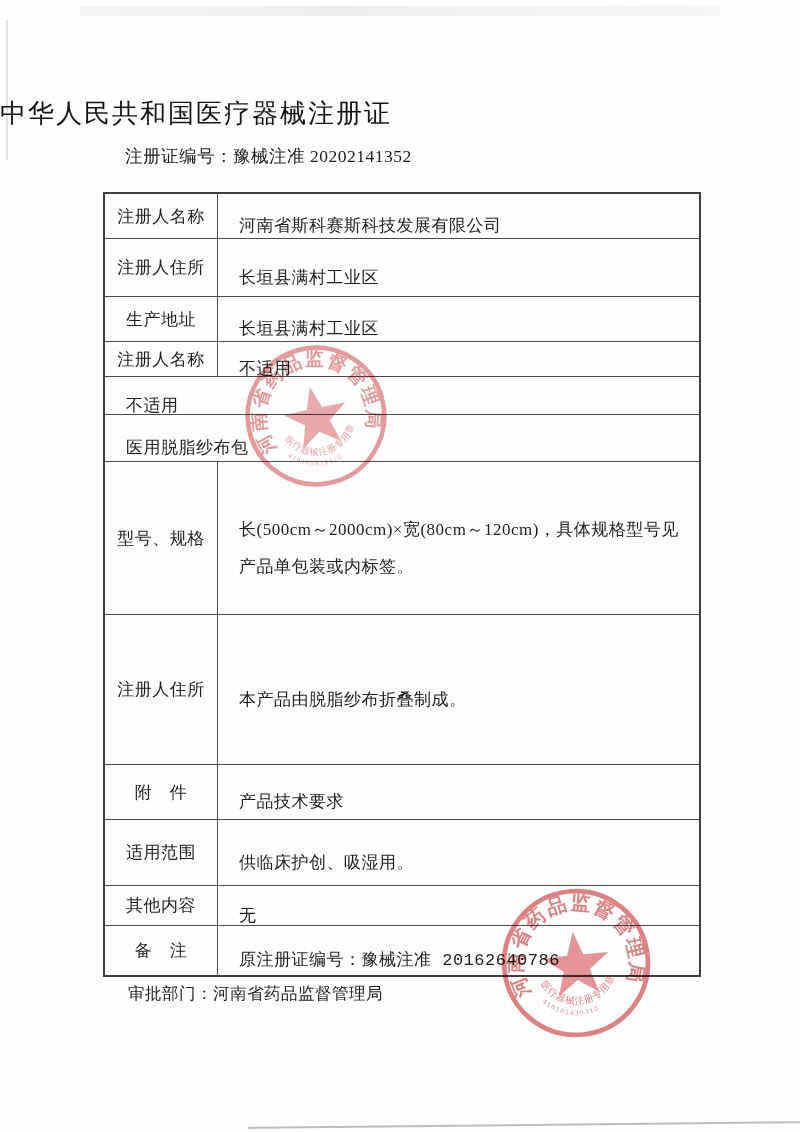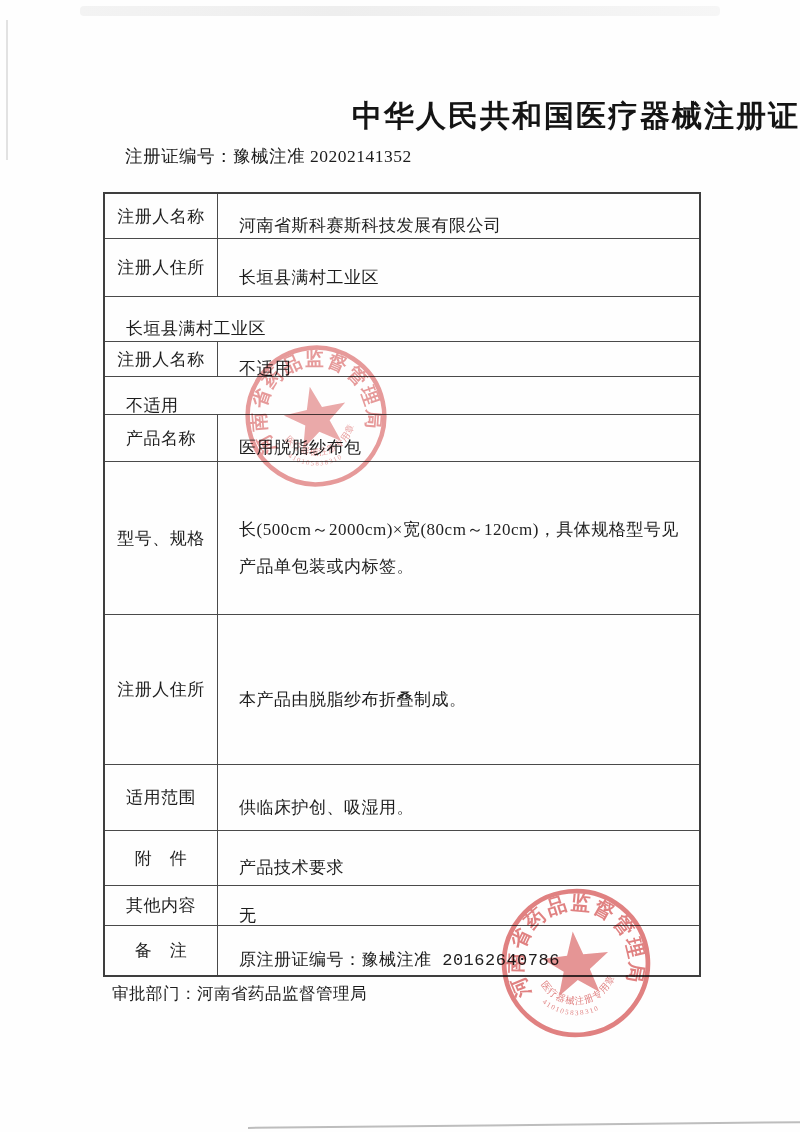--- a/index.html
+++ b/index.html
@@ -21,21 +21,21 @@
   }
   .scan-edge-left {
     position:absolute; left:6px; top:20px; width:2px; height:140px; background:#e2e2e2;
   }
   .scan-line-bottom {
     position:absolute; left:248px; top:1124px; width:560px; height:2px;
     background:#bdbdbd; transform:rotate(-0.6deg);
   }
   .title {
     position:absolute; top:96px; left:0; width:100%;
-    text-align:right; font-size:30px; font-weight:bold;
+    text-align:left; font-size:26px; font-weight:normal;
     letter-spacing:2px; color:#141414;
   }
   .cert-no {
     position:absolute; left:125px; top:144px;
     font-size:17.5px; color:#1c1c1c; letter-spacing:0.5px;
   }
   .reg-table {
     position:absolute; left:103px; top:192px; width:598px;
     border:2px solid #3e3e3e;
     display:flex; flex-direction:column;
@@ -55,21 +55,21 @@
     padding:6px 14px 6px 21px;
     font-size:17px; color:#1e1e1e; line-height:2.15;
     letter-spacing:0.5px;
     margin-top:21px;
   }
   .h45{height:45px} .h58{height:58px} .h35{height:35px}
   .h38{height:38px} .h47{height:47px} .h153{height:153px}
   .h150{height:150px} .h66{height:66px} .h55{height:55px}
   .h40{height:40px} .h49{height:49px}
   .footer-left {
-    position:absolute; left:112px; top:983px; font-size:16.5px; color:#1c1c1c;
+    position:absolute; left:128px; top:983px; font-size:16.5px; color:#1c1c1c;
     letter-spacing:0.5px;
   }
   .footer-right {
     position:absolute; left:455px; top:976px; font-size:16.5px; color:#1c1c1c;
     line-height:1.65; letter-spacing:0.5px;
   }
   .seal-note { text-align:right; padding-right:8px; font-size:16px; }
   .stamp {
     position:absolute; pointer-events:none; mix-blend-mode:multiply;
   }
@@ -92,48 +92,48 @@
   <div class="reg-table">
     <div class="trow h45">
       <div class="tlabel">注册人名称</div>
       <div class="tvalue">河南省斯科赛斯科技发展有限公司</div>
     </div>
     <div class="trow h58">
       <div class="tlabel">注册人住所</div>
       <div class="tvalue">长垣县满村工业区</div>
     </div>
     <div class="trow h45">
+      <div class="tlabel">生产地址</div>
       <div class="tvalue">长垣县满村工业区</div>
     </div>
     <div class="trow h35">
       <div class="tlabel">注册人名称</div>
       <div class="tvalue">不适用</div>
     </div>
     <div class="trow h38">
       <div class="tvalue">不适用</div>
     </div>
     <div class="trow h47">
-      <div class="tlabel">产品名称</div>
       <div class="tvalue">医用脱脂纱布包</div>
     </div>
     <div class="trow h153">
       <div class="tlabel">型号、规格</div>
       <div class="tvalue">长(500cm～2000cm)×宽(80cm～120cm)，具体规格型号见产品单包装或内标签。</div>
     </div>
     <div class="trow h150">
       <div class="tlabel">注册人住所</div>
       <div class="tvalue">本产品由脱脂纱布折叠制成。</div>
     </div>
+    <div class="trow h55">
+      <div class="tlabel">附　件</div>
+      <div class="tvalue">产品技术要求</div>
+    </div>
     <div class="trow h66">
       <div class="tlabel">适用范围</div>
       <div class="tvalue">供临床护创、吸湿用。</div>
-    </div>
-    <div class="trow h55">
-      <div class="tlabel">附　件</div>
-      <div class="tvalue">产品技术要求</div>
     </div>
     <div class="trow h40">
       <div class="tlabel">其他内容</div>
       <div class="tvalue">无</div>
     </div>
     <div class="trow h49">
       <div class="tlabel">备　注</div>
       <div class="tvalue">原注册证编号：豫械注准 20162640786</div>
     </div>
   </div>

